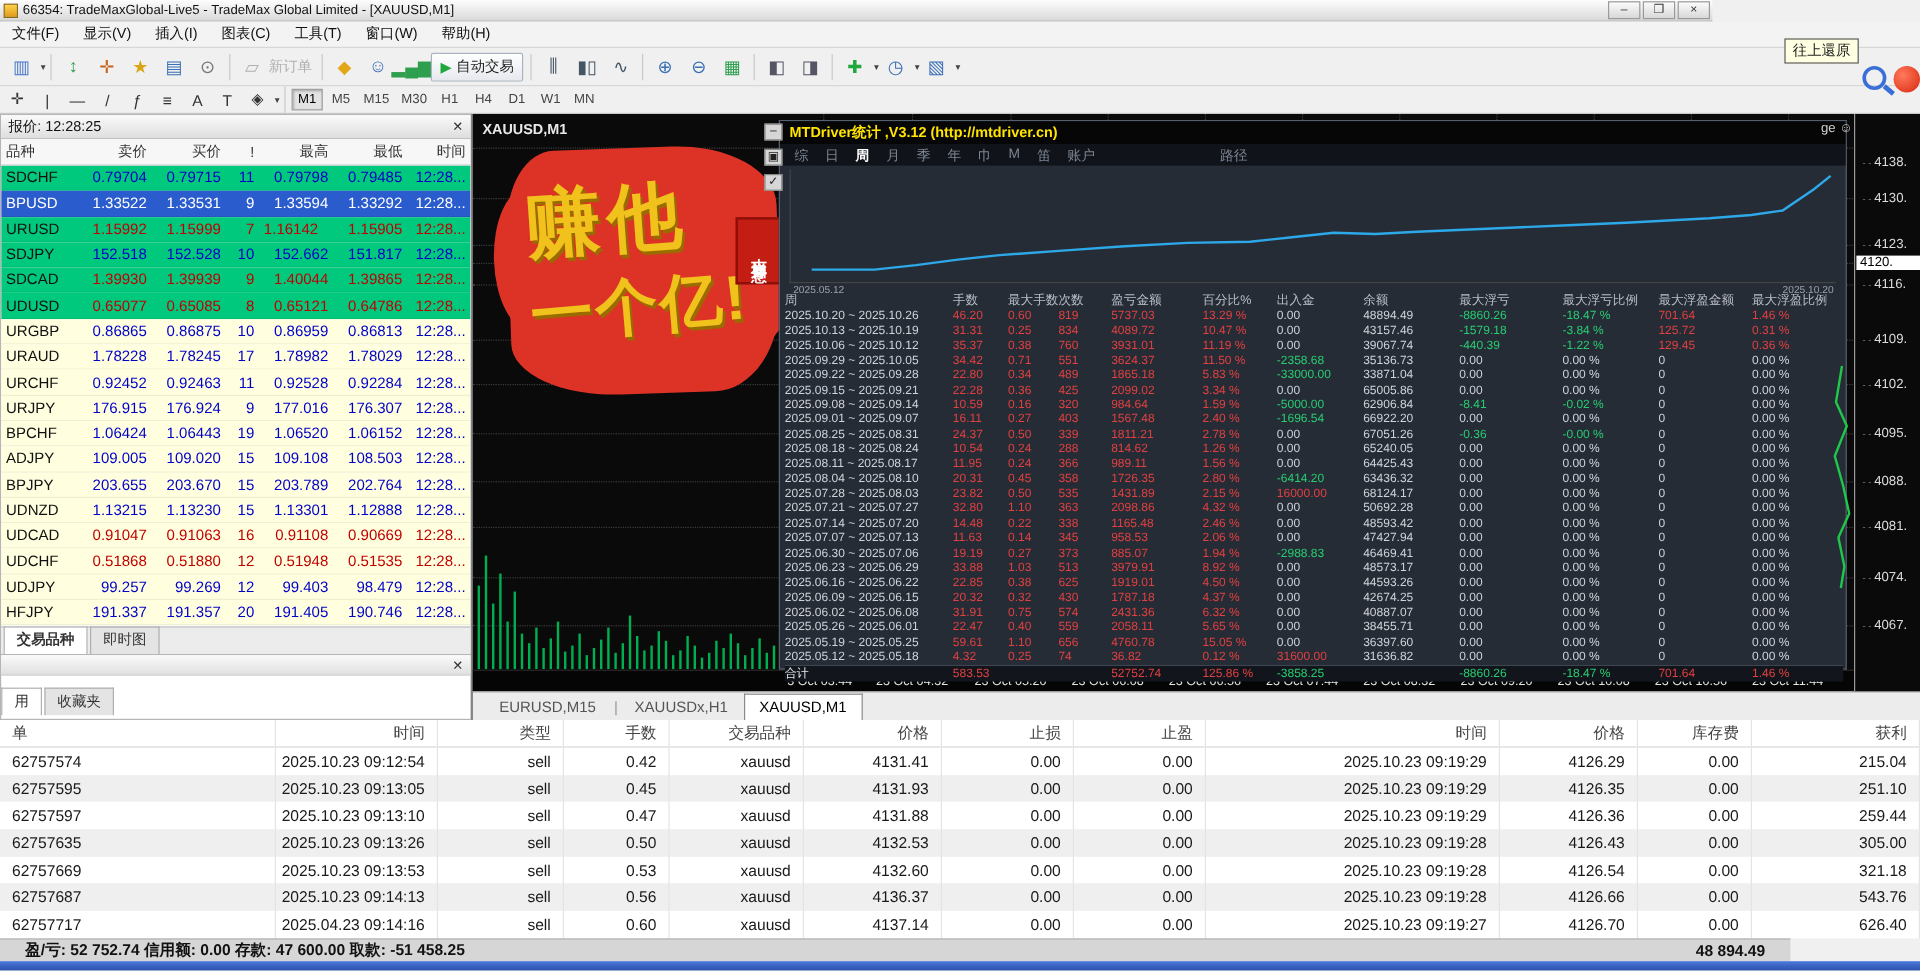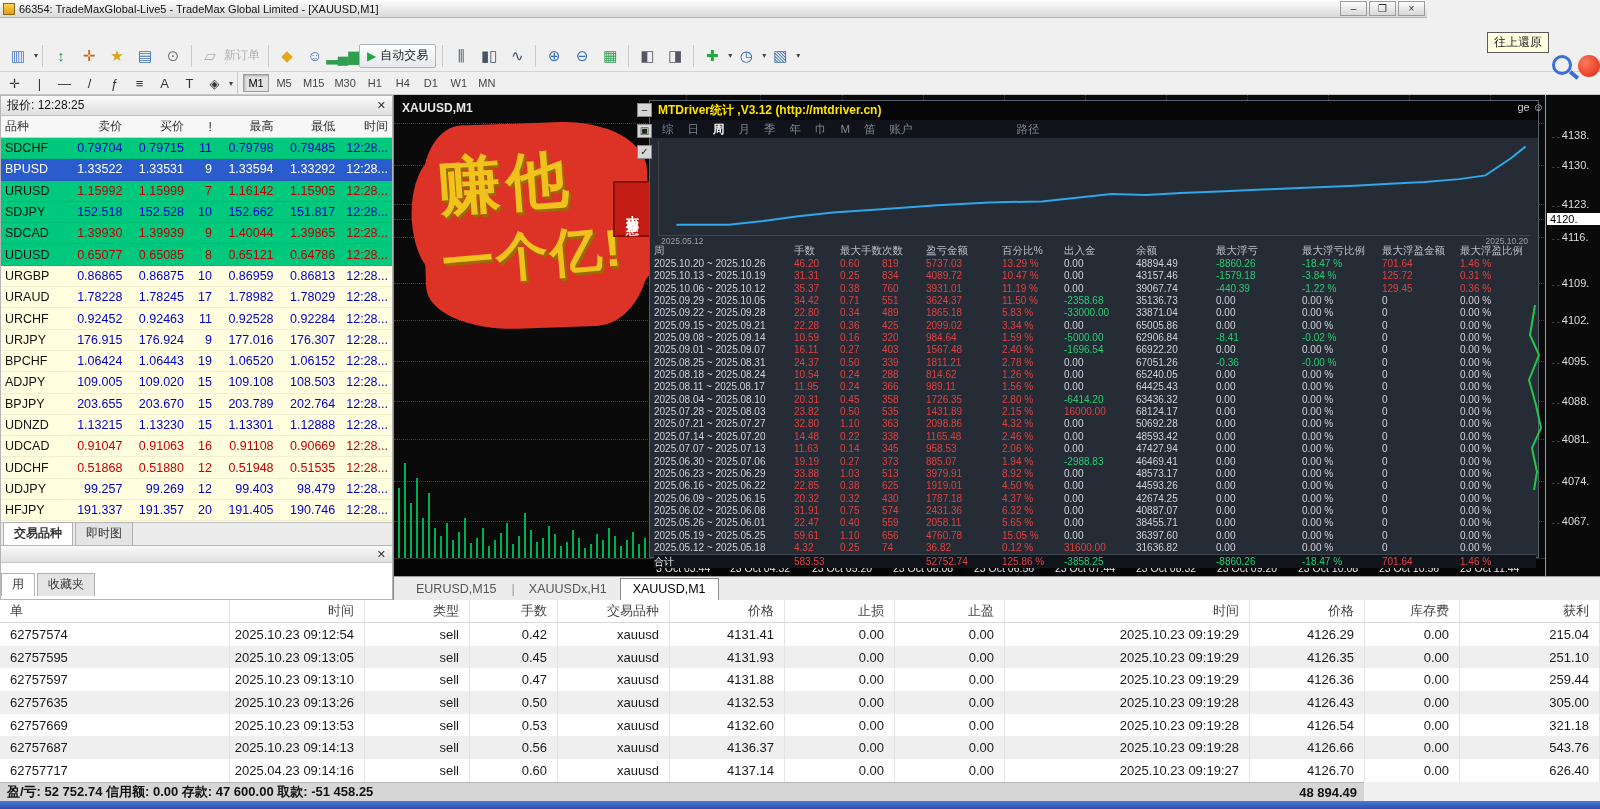--- a/index.html
+++ b/index.html
@@ -132,22 +132,22 @@
   .mtr.total { background:#12161c; border-top:1px solid #3c4550; height:14px; line-height:14px; color:#e6e6e6; }
 
   
   .hist { position:absolute; left:0; top:600px; width:1600px; height:182px; background:#fff; }
   .hrow { display:flex; height:22.7px; align-items:center; font-size:13px; color:#1a1a1a; }
   .hrow.head { height:23px; color:#444; border-bottom:1px solid #d8d8d8; background:#fff; }
   .hc { padding:0 10px; white-space:nowrap; overflow:hidden; border-right:1px solid #e4e4e4; height:100%; display:flex; align-items:center; }
   .hc.r { justify-content:flex-end; }
   .hrow:nth-child(odd):not(.head) { background:#efefef; }
 
-  .statusbar { position:absolute; left:0; top:782px; width:1364px; height:19px; background:#d6d6d6; border-top:1px solid #b5b5b5;
-    display:flex; align-items:center; font-size:13px; font-weight:bold; color:#111; padding:0 7px; }
+  .statusbar { position:absolute; left:0; top:782px; width:1492px; height:19px; background:#d6d6d6; border-top:1px solid #b5b5b5;
+    display:flex; align-items:center; font-size:13px; font-weight:bold; color:#111; padding:0 21px; }
   .statusbar .right { margin-left:auto; }
   .bluestrip { position:absolute; left:0; top:801px; width:1600px; height:8px; background:linear-gradient(#4a79dd,#2a4fa8); }
 
   .edgeicons { position:absolute; right:0; top:55px; z-index:40; display:flex; }
   .mag { width:20px; height:20px; border:3px solid #3a6fd8; border-radius:50%; position:relative; }
   .mag:after { content:""; position:absolute; left:14px; top:15px; width:10px; height:4px; background:#3a6fd8; transform:rotate(40deg); }
   .redball { width:22px; height:22px; background:radial-gradient(circle at 35% 35%, #ff7a5c, #d8270f); border-radius:50%; margin-left:6px; }
 </style>
 </head>
 <body>
@@ -157,20 +157,29 @@
   <div class="titlebar">
     <span class="appicon"></span>
     <span>66354: TradeMaxGlobal-Live5 - TradeMax Global Limited - [XAUUSD,M1]</span>
     <div class="winbtns">
       <span class="winbtn">–</span>
       <span class="winbtn">❐</span>
       <span class="winbtn">×</span>
     </div>
   </div>
 
+  <div class="menubar">
+      <span class="menuitem">文件(F)</span>
+      <span class="menuitem">显示(V)</span>
+      <span class="menuitem">插入(I)</span>
+      <span class="menuitem">图表(C)</span>
+      <span class="menuitem">工具(T)</span>
+      <span class="menuitem">窗口(W)</span>
+      <span class="menuitem">帮助(H)</span>
+    </div>
   <div class="tooltip">往上還原</div>
   <div class="edgeicons">
     <span class="mag"></span>
     <span class="redball"></span>
   </div>
 
   <div class="toolbar1">
       <span class="tbicon" style="color:#4a77c8">▥</span>
       <span class="ddarrow">▾</span>
       <span class="tbsep"></span>
@@ -263,21 +272,21 @@
           <span class="mwc" style="width:28px;text-align:right;color:#ffffff">9</span>
           <span class="mwc" style="width:62px;text-align:right;color:#ffffff">1.33594</span>
           <span class="mwc" style="width:62px;text-align:right;color:#ffffff">1.33292</span>
           <span class="mwc" style="width:53px;text-align:right;color:#ffffff">12:28...</span>
         </div>
         <div class="mwrow" style="background:#00c87d">
           <span class="mwc" style="width:64px;text-align:left;color:#111111">URUSD</span>
           <span class="mwc" style="width:62px;text-align:right;color:#c00000">1.15992</span>
           <span class="mwc" style="width:62px;text-align:right;color:#c00000">1.15999</span>
           <span class="mwc" style="width:28px;text-align:right;color:#c00000">7</span>
-          <span class="mwc" style="width:62px;text-align:right;color:#c00000">1.16142</span>
+          <span class="mwc" style="width:62px;color:#c00000">1.16142</span>
           <span class="mwc" style="width:62px;text-align:right;color:#c00000">1.15905</span>
           <span class="mwc" style="width:53px;text-align:right;color:#c00000">12:28...</span>
         </div>
         <div class="mwrow" style="background:#00c87d">
           <span class="mwc" style="width:64px;text-align:left;color:#111111">SDJPY</span>
           <span class="mwc" style="width:62px;text-align:right;color:#0000c8">152.518</span>
           <span class="mwc" style="width:62px;text-align:right;color:#0000c8">152.528</span>
           <span class="mwc" style="width:28px;text-align:right;color:#0000c8">10</span>
           <span class="mwc" style="width:62px;text-align:right;color:#0000c8">152.662</span>
           <span class="mwc" style="width:62px;text-align:right;color:#0000c8">151.817</span>

